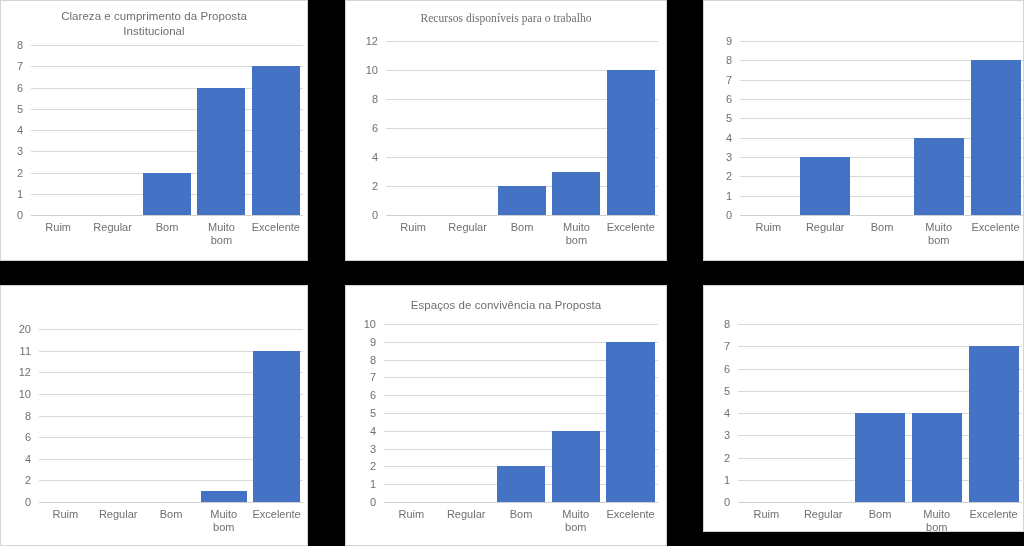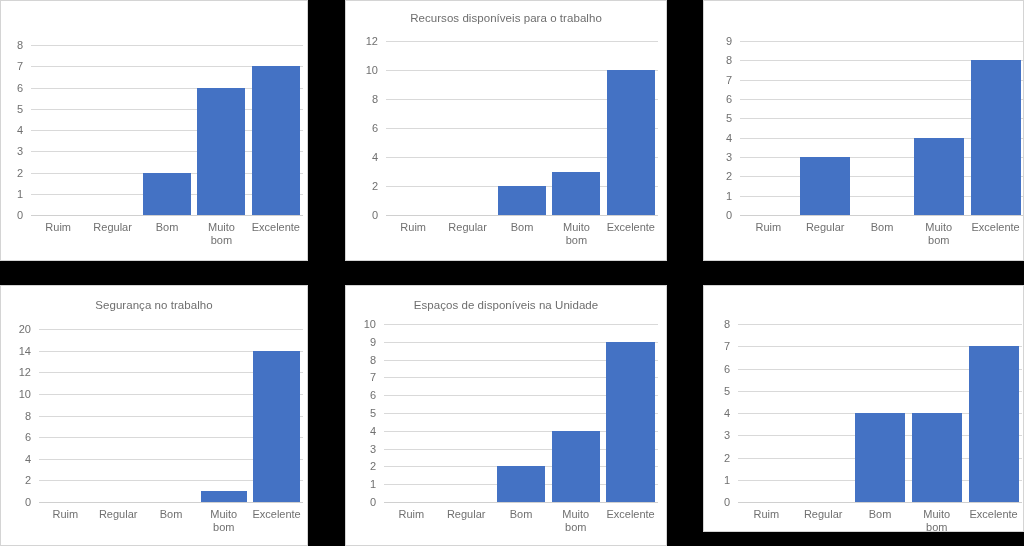--- a/index.html
+++ b/index.html
@@ -108,20 +108,22 @@
     line-height: 13px;
     font-family: "Liberation Sans", sans-serif;
     white-space: pre-line;
   }
 </style>
 </head>
 <body>
 
 <div id="grid">
     <div class="panel" style="left: 0px; top: 0px; width: 308px; height: 261px;">
+      <div class="chart-title" style="top: 8px;">Clareza e cumprimento da Proposta
+Institucional</div>
       <div class="plot-wrap" style="left: 0px; top: 44px; width: 308px; height: 170px;">
         <div class="yaxis" style="left: 8px; width: 18px;">
           <div class="ytick" style="top: 170px;">0</div>
           <div class="ytick" style="top: 148.75px;">1</div>
           <div class="ytick" style="top: 127.5px;">2</div>
           <div class="ytick" style="top: 106.25px;">3</div>
           <div class="ytick" style="top: 85px;">4</div>
           <div class="ytick" style="top: 63.75px;">5</div>
           <div class="ytick" style="top: 42.5px;">6</div>
           <div class="ytick" style="top: 21.25px;">7</div>
@@ -147,21 +149,21 @@
       <div class="xaxis" style="left: 30px; width: 272px; top: 220px;">
         <div class="xlabel">Ruim</div>
         <div class="xlabel">Regular</div>
         <div class="xlabel">Bom</div>
         <div class="xlabel">Muito
 bom</div>
         <div class="xlabel">Excelente</div>
       </div>
     </div>
     <div class="panel" style="left: 345px; top: 0px; width: 322px; height: 261px;">
-      <div class="chart-title" style="top: 10px;">Recursos disponíveis para o trabalho</div>
+      <div class="chart-title" style="top: 10px; font-family: Liberation Serif, serif;">Recursos disponíveis para o trabalho</div>
       <div class="plot-wrap" style="left: 0px; top: 40px; width: 322px; height: 174px;">
         <div class="yaxis" style="left: 8px; width: 28px;">
           <div class="ytick" style="top: 174px;">0</div>
           <div class="ytick" style="top: 145px;">2</div>
           <div class="ytick" style="top: 116px;">4</div>
           <div class="ytick" style="top: 87px;">6</div>
           <div class="ytick" style="top: 58px;">8</div>
           <div class="ytick" style="top: 29px;">10</div>
           <div class="ytick" style="top: 0px;">12</div>
         </div>
@@ -224,31 +226,30 @@
       <div class="xaxis" style="left: 36px; width: 284px; top: 220px;">
         <div class="xlabel">Ruim</div>
         <div class="xlabel">Regular</div>
         <div class="xlabel">Bom</div>
         <div class="xlabel">Muito
 bom</div>
         <div class="xlabel">Excelente</div>
       </div>
     </div>
     <div class="panel" style="left: 0px; top: 285px; width: 308px; height: 261px;">
-      <div class="chart-title" style="top: 12px;">Segurança no trabalho</div>
       <div class="plot-wrap" style="left: 0px; top: 43px; width: 308px; height: 173px;">
         <div class="yaxis" style="left: 6px; width: 28px;">
           <div class="ytick" style="top: 173px;">0</div>
           <div class="ytick" style="top: 151.375px;">2</div>
           <div class="ytick" style="top: 129.75px;">4</div>
           <div class="ytick" style="top: 108.125px;">6</div>
           <div class="ytick" style="top: 86.5px;">8</div>
           <div class="ytick" style="top: 64.875px;">10</div>
           <div class="ytick" style="top: 43.25px;">12</div>
-          <div class="ytick" style="top: 21.625px;">14</div>
+          <div class="ytick" style="top: 21.625px;">11</div>
           <div class="ytick" style="top: 0px;">20</div>
         </div>
         <div class="plot" style="left: 38px; width: 264px;">
           <div class="gridline baseline" style="top: 173px;"></div>
           <div class="gridline" style="top: 151.375px;"></div>
           <div class="gridline" style="top: 129.75px;"></div>
           <div class="gridline" style="top: 108.125px;"></div>
           <div class="gridline" style="top: 86.5px;"></div>
           <div class="gridline" style="top: 64.875px;"></div>
           <div class="gridline" style="top: 43.25px;"></div>
@@ -263,21 +264,21 @@
       <div class="xaxis" style="left: 38px; width: 264px; top: 222px;">
         <div class="xlabel">Ruim</div>
         <div class="xlabel">Regular</div>
         <div class="xlabel">Bom</div>
         <div class="xlabel">Muito
 bom</div>
         <div class="xlabel">Excelente</div>
       </div>
     </div>
     <div class="panel" style="left: 345px; top: 285px; width: 322px; height: 261px;">
-      <div class="chart-title" style="top: 12px;">Espaços de disponíveis na Unidade</div>
+      <div class="chart-title" style="top: 12px;">Espaços de convivência na Proposta</div>
       <div class="plot-wrap" style="left: 0px; top: 38px; width: 322px; height: 178px;">
         <div class="yaxis" style="left: 6px; width: 28px;">
           <div class="ytick" style="top: 178px;">0</div>
           <div class="ytick" style="top: 160.2px;">1</div>
           <div class="ytick" style="top: 142.4px;">2</div>
           <div class="ytick" style="top: 124.6px;">3</div>
           <div class="ytick" style="top: 106.8px;">4</div>
           <div class="ytick" style="top: 89px;">5</div>
           <div class="ytick" style="top: 71.2px;">6</div>
           <div class="ytick" style="top: 53.4px;">7</div>

